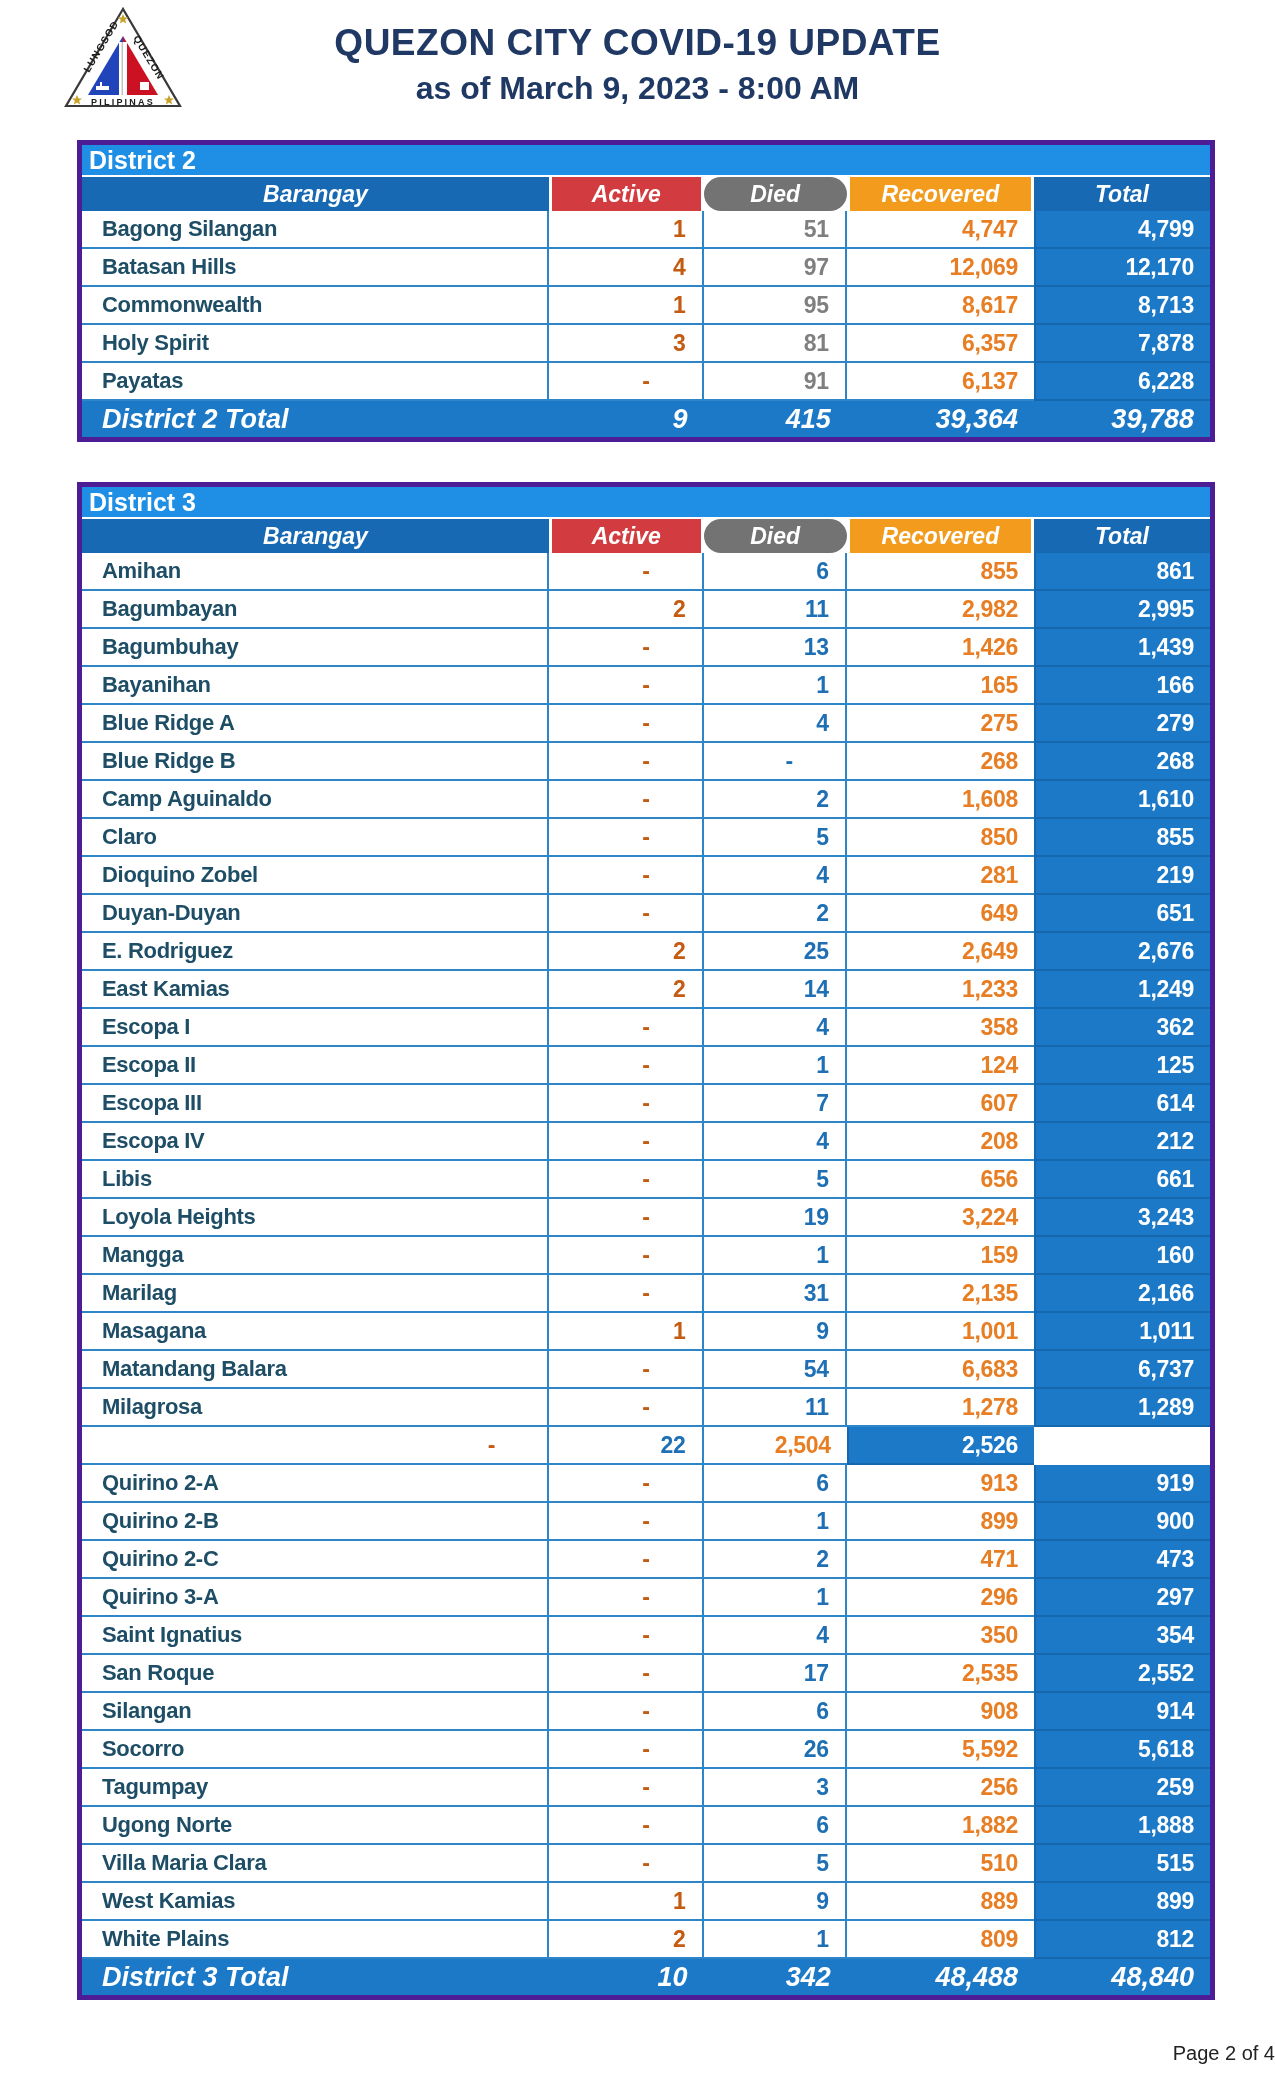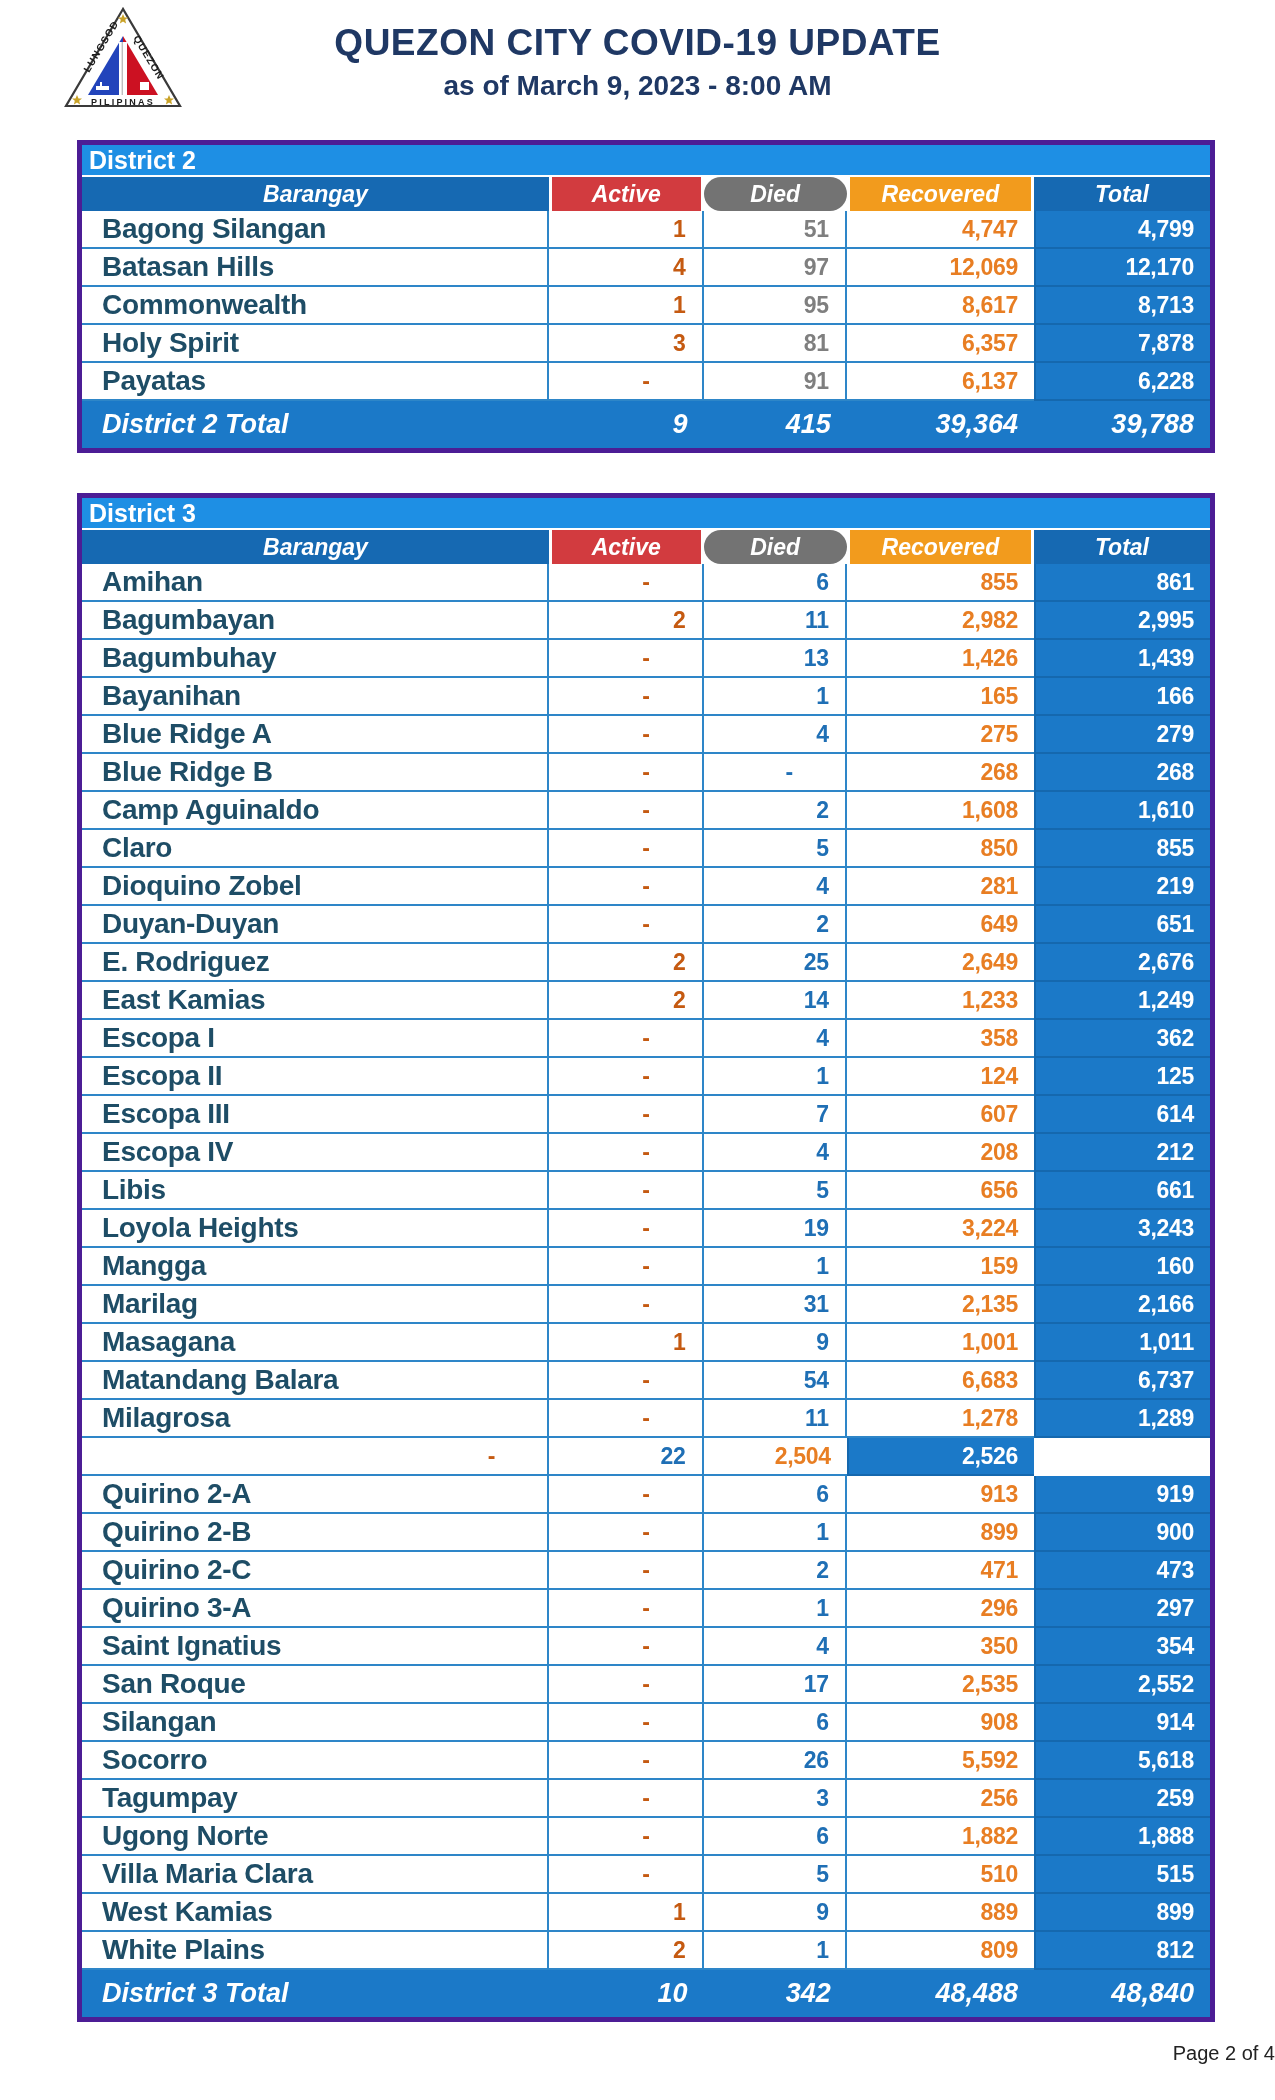--- a/index.html
+++ b/index.html
@@ -4,21 +4,21 @@
 <style>
   * { box-sizing: border-box; margin: 0; padding: 0; }
   body { background:#ffffff; font-family:"Liberation Sans", sans-serif; }
   .page { position:relative; width:1275px; height:2100px; background:#fff; overflow:hidden; }
 
   
   .report-header { position:relative; height:128px; padding-top:12px; }
   .seal { position:absolute; left:60px; top:6px; }
   .titles { text-align:center; padding-top:10px; }
   .main-title { color:#1F3864; font-size:37px; font-weight:bold; letter-spacing:0.5px; }
-  .sub-title  { color:#1F3864; font-size:28px; font-weight:bold; margin-top:6px; }
+  .sub-title  { color:#1F3864; font-size:32px; font-weight:bold; margin-top:6px; }
 
   
   .tables-wrap { position:absolute; left:77px; top:140px; width:1138px; }
   .district-table { border:5px solid #4c1d95; margin-bottom:40px; background:#fff; }
   .grid-row { display:grid; grid-template-columns:41.4% 13.7% 12.7% 16.6% 15.6%; }
 
   .title-bar { background:#1E8FE4; color:#fff; font-weight:bold; font-size:25px;
                height:32px; display:flex; align-items:center; padding-left:7px;
                border-bottom:2px solid #fff; }
 
@@ -27,32 +27,32 @@
             font-weight:bold; font-style:italic; font-size:23px; }
   .h-0 { background:#1669B2; }
   .h-1 { background:#D23B3F; border-left:3px solid #fff; border-right:3px solid #fff; }
   .h-2 { background:#737373;border-radius:17px; }
   .h-3 { background:#F29B1D; border-left:3px solid #fff; border-right:3px solid #fff; }
   .h-4 { background:#1669B2; }
 
   .data-row { height:38px; }
   .cell { display:flex; align-items:center; font-weight:bold; font-size:23px;
           border-bottom:2px solid #2E86C8; letter-spacing:-0.3px; }
-  .c-name { color:#1E4D66; font-size:28px; padding-left:20px; border-right:2px solid #2E86C8; }
+  .c-name { color:#1E4D66; font-size:22px; padding-left:20px; border-right:2px solid #2E86C8; }
   .c-num  { justify-content:flex-end; padding-right:16px; }
   .c-active    { color:#C55A11; border-right:2px solid #2E86C8; }
   .c-died      { border-right:2px solid #2E86C8; }
   .died-gray   { color:#7F7F7F; }
   .died-blue   { color:#1F6FB5; }
   .c-recovered { color:#E87E23; }
   .c-total { background:#1B79C8; color:#fff; border-left:2px solid #1568AE;
              border-bottom:2px solid #1568AE; }
   .dash { padding-right:52px; }
 
-  .total-row { height:47px; background:#1B79C8; }
+  .total-row { height:36px; background:#1B79C8; }
   .t-cell { display:flex; align-items:center; color:#fff; font-weight:bold;
             font-style:italic; font-size:27px; }
   .t-label { padding-left:20px; }
   .t-num { justify-content:flex-end; padding-right:16px; }
 
   
   .page-footer { position:absolute; left:0; top:2042px; width:100%; text-align:right;
                  color:#222; font-size:20px; font-weight:normal; }
 </style>
 </head>

